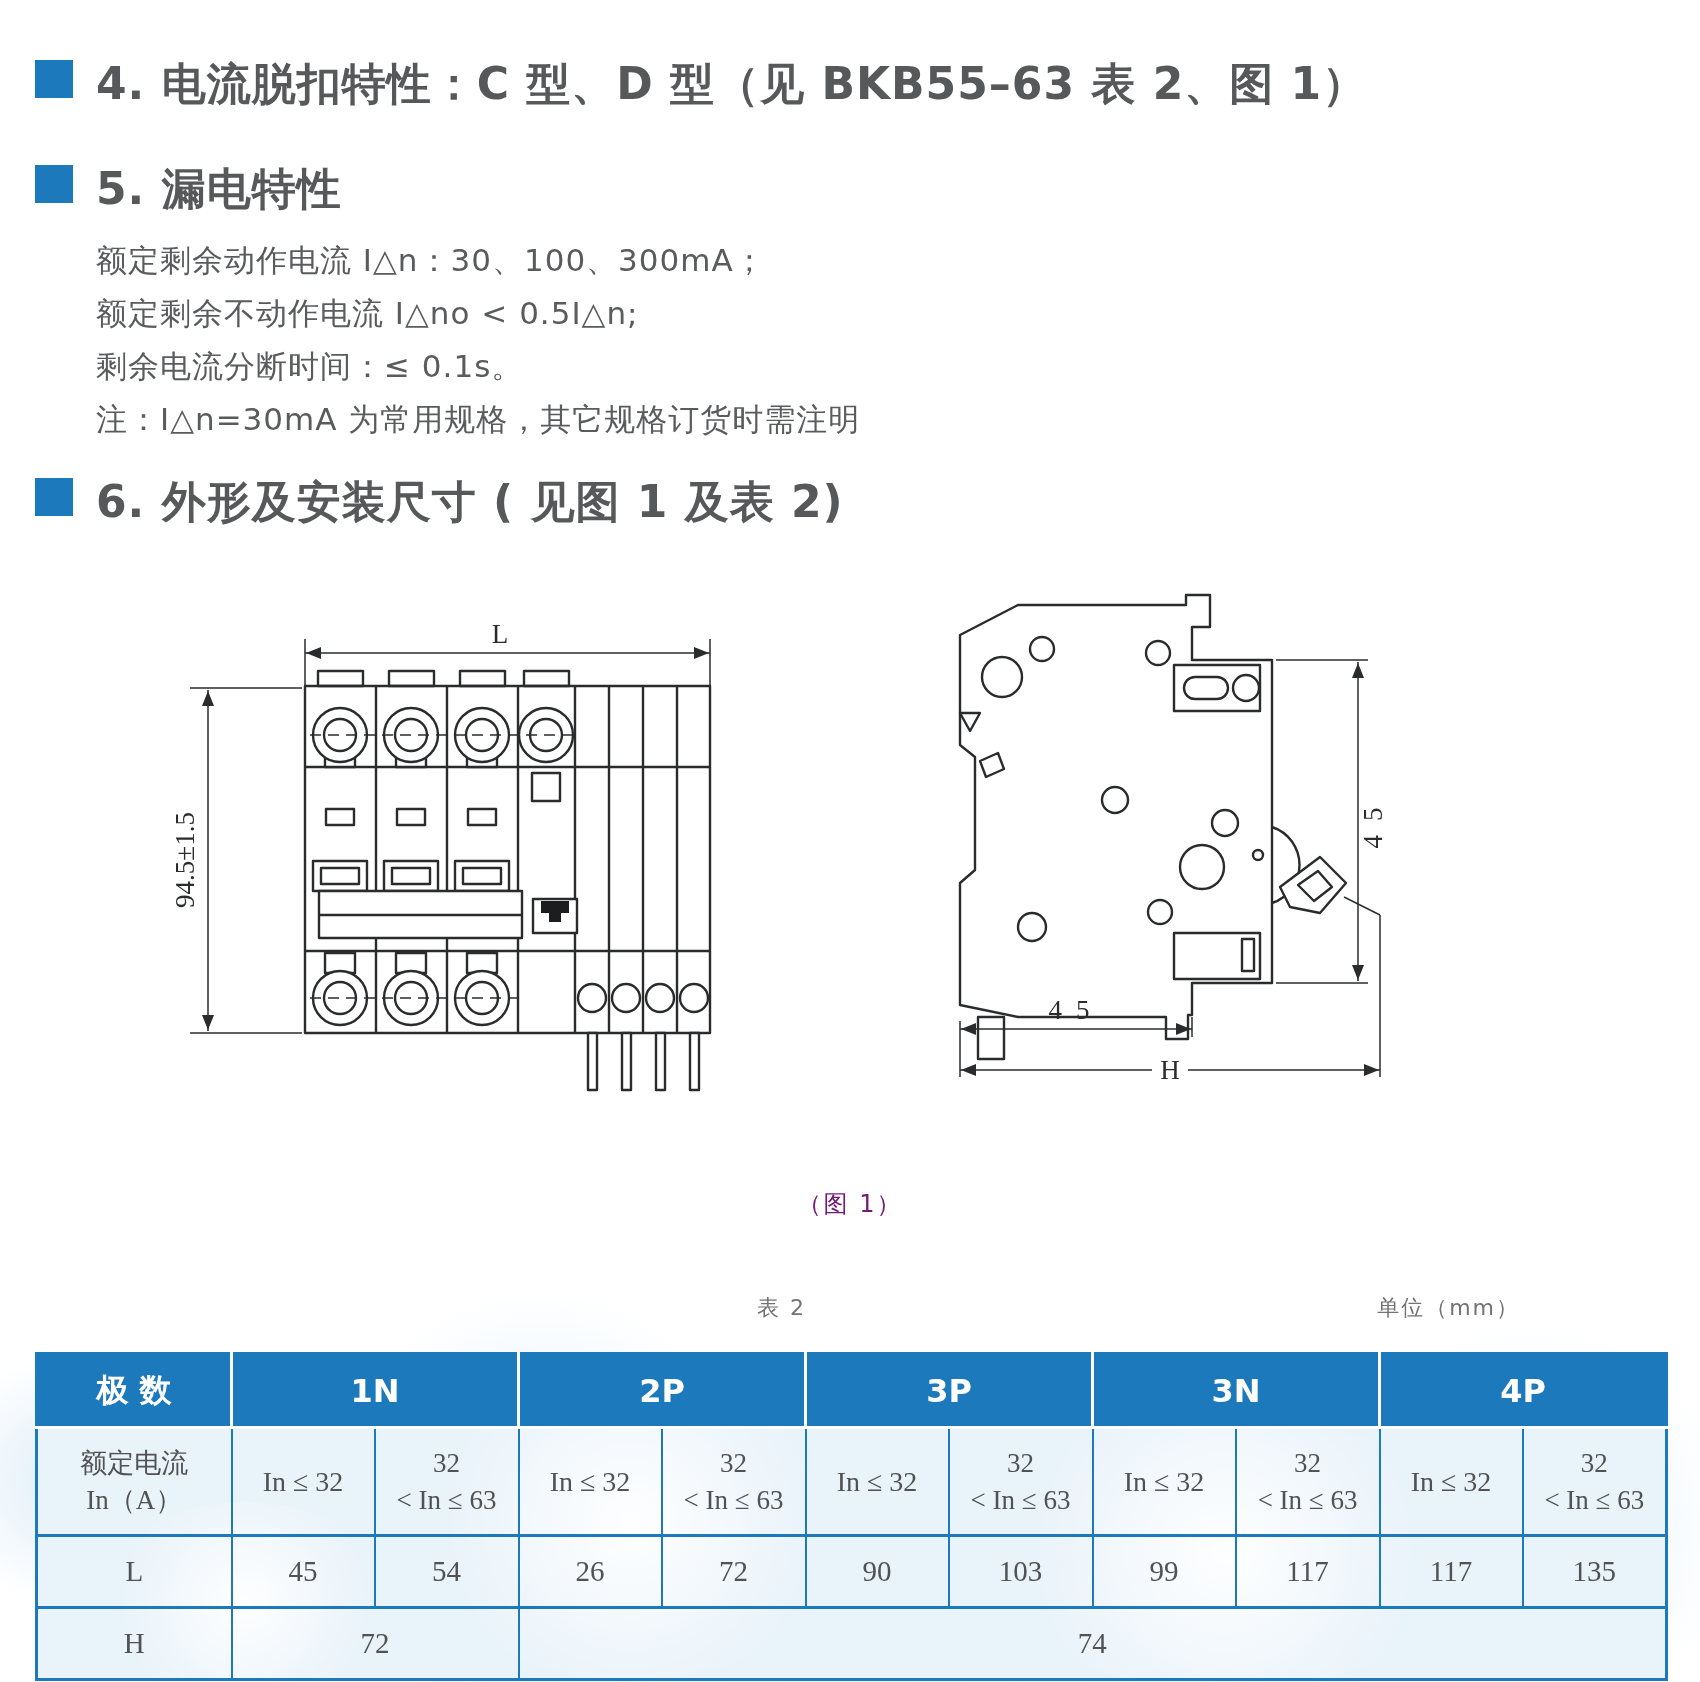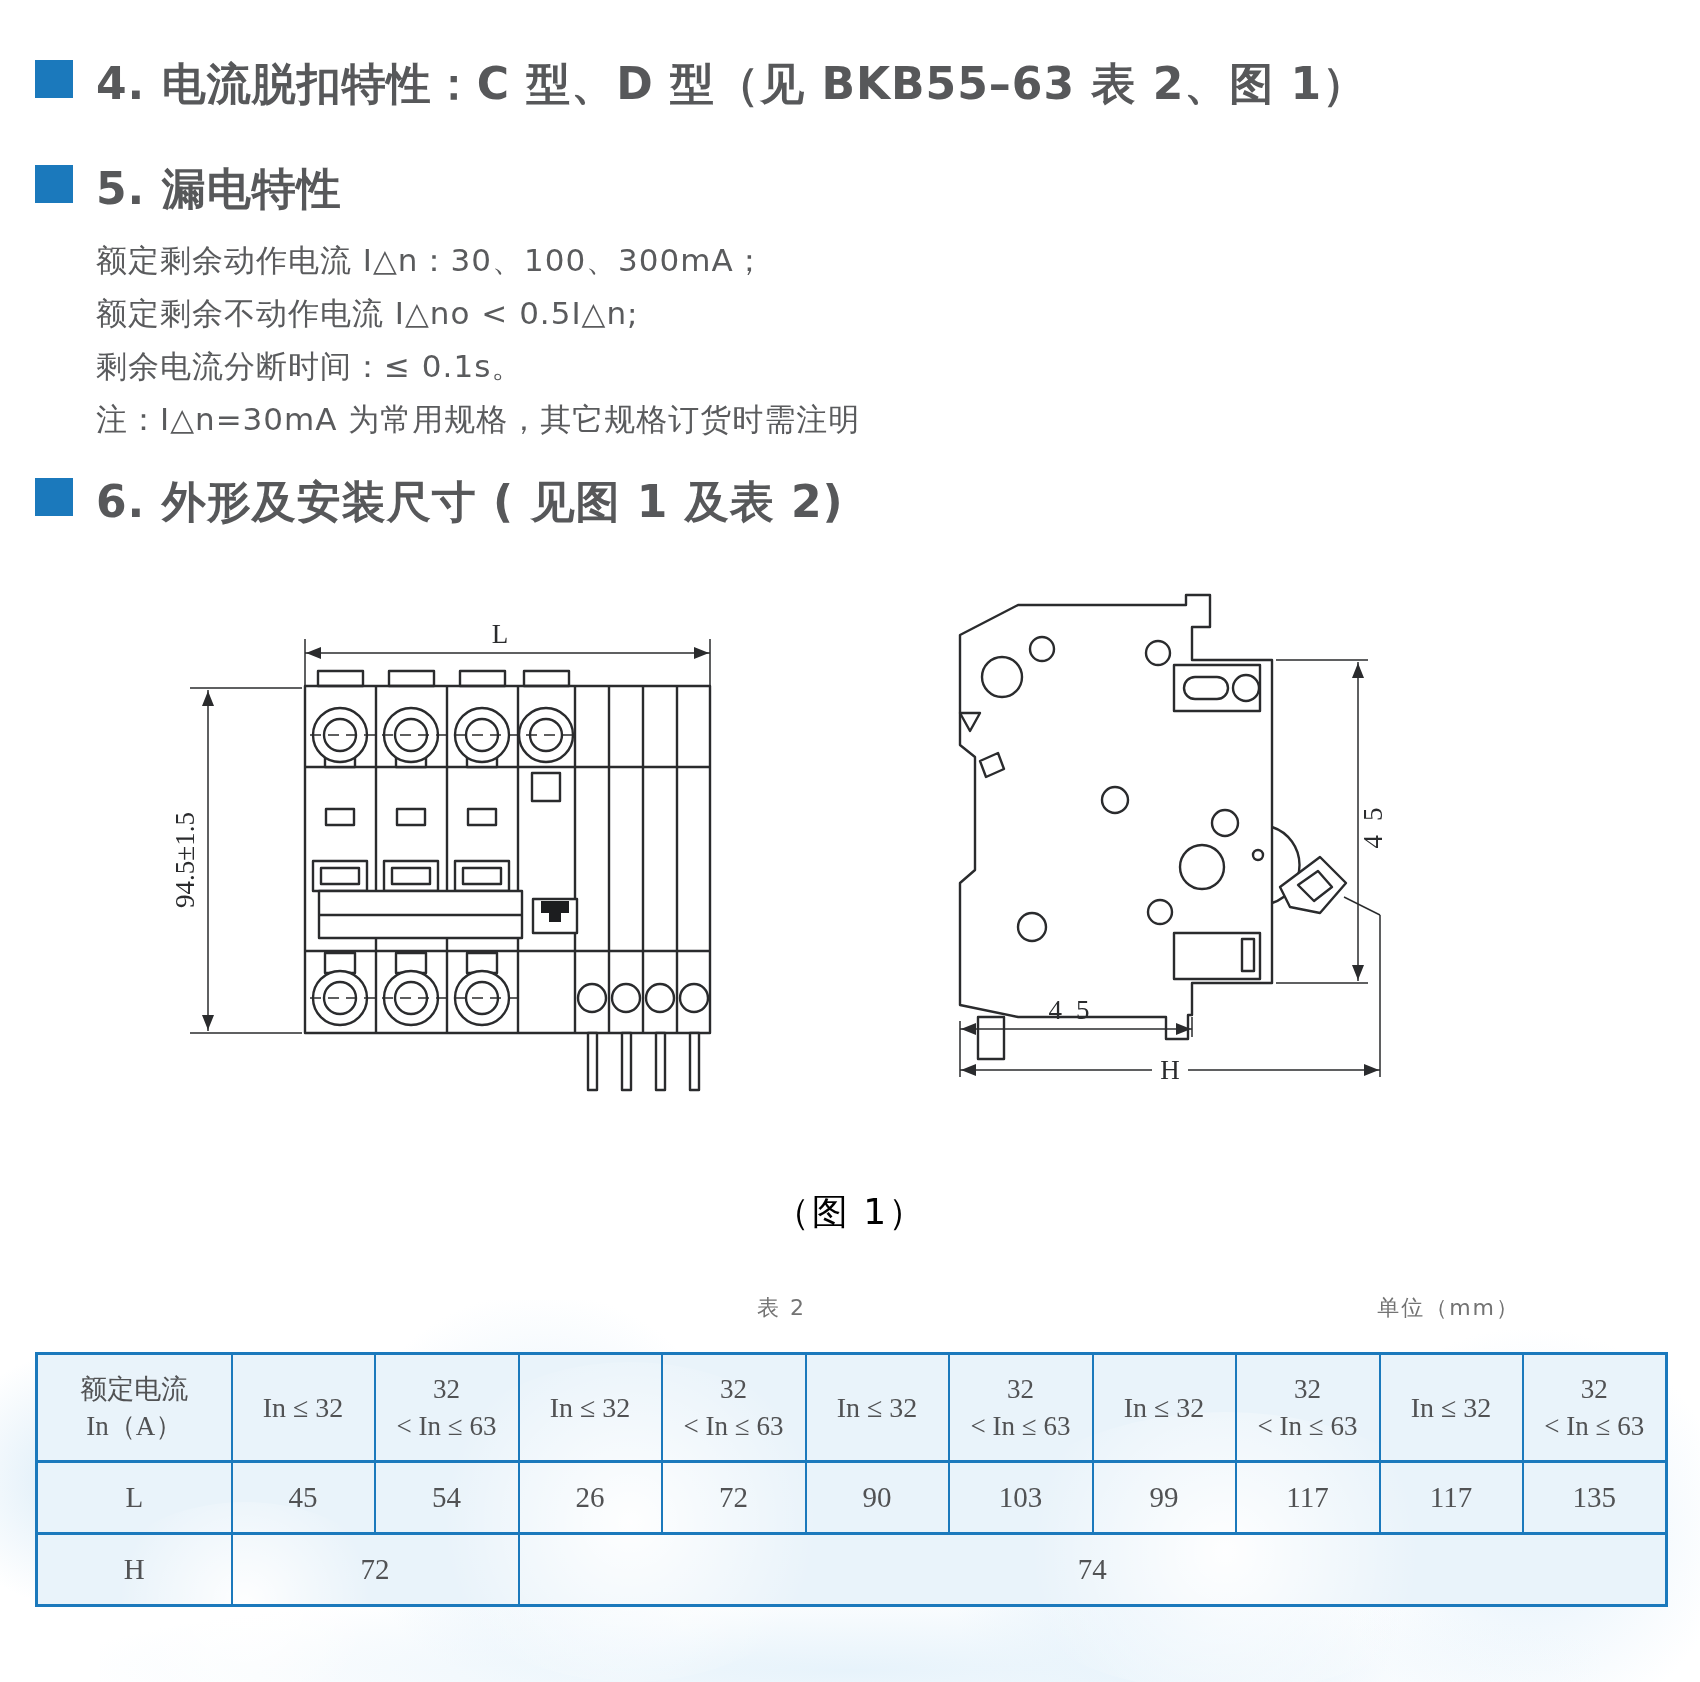--- a/index.html
+++ b/index.html
@@ -5,21 +5,21 @@
   html,body{margin:0;padding:0;}
   body{width:1700px;height:1682px;position:relative;background:#ffffff;
        font-family:"DejaVu Sans","Liberation Sans",sans-serif;overflow:hidden;}
   
   .blob{position:absolute;pointer-events:none;}
   
   .sq{position:absolute;width:38px;height:38px;background:#1b79bc;}
   .h1{position:absolute;font-size:44px;font-weight:bold;color:#57585a;letter-spacing:1px;white-space:nowrap;}
   .bodyline{position:absolute;left:96px;font-size:31px;color:#5a5b5d;white-space:nowrap;letter-spacing:1px;}
   .figcap{position:absolute;left:0;top:1188px;width:1700px;text-align:center;
-          font-size:36px;color:#000000;letter-spacing:2px;}
+          font-size:24px;color:#701a75;letter-spacing:2px;}
   .tbl-cap{position:absolute;font-size:22px;color:#737373;letter-spacing:2px;}
   
   svg{position:absolute;}
   .ln{stroke:#2a2b2d;stroke-width:2.4;fill:none;stroke-linejoin:round;}
   .fw{fill:#ffffff;stroke:#2a2b2d;stroke-width:2.4;stroke-linejoin:round;}
   .fb{fill:#1c1d1f;stroke:none;}
   .dash{stroke:#2a2b2d;stroke-width:1.6;stroke-dasharray:11 7;fill:none;}
   .dim{stroke:#2a2b2d;stroke-width:1.5;fill:none;}
   .arr{fill:#2a2b2d;stroke:none;}
   .dimtxt{font-family:"Liberation Serif","DejaVu Serif",serif;font-size:27px;fill:#2a2b2d;}
@@ -223,20 +223,28 @@
       <col style="width:143px;">
         <col style="width:144px;">
       <col style="width:143px;">
         <col style="width:144px;">
       <col style="width:143px;">
         <col style="width:144px;">
       <col style="width:143px;">
         <col style="width:144px;">
     </colgroup>
     <tbody>
+        <tr class="r1">
+      <th>极 数</th>
+      <th colspan="2">1N</th>
+      <th colspan="2">2P</th>
+      <th colspan="2">3P</th>
+      <th colspan="2">3N</th>
+      <th colspan="2">4P</th>
+    </tr>
     <tr class="r2">
       <td class="two-line">
         <div>额定电流</div>
         <div>In（A）</div>
       </td>
       <td class="rng-small">In ≤ 32</td>
       <td class="two-line">
         <div>32</div>
             <div>&lt; In ≤ 63</div>
       </td>

